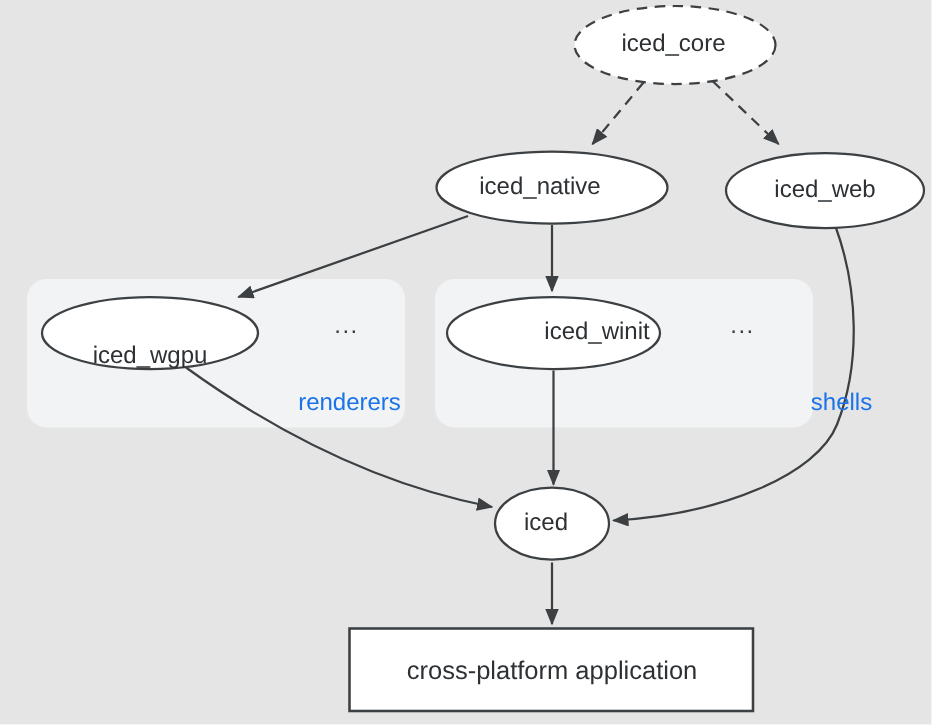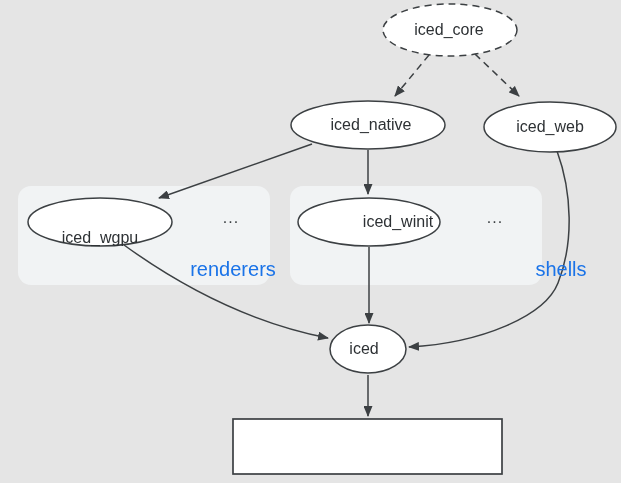--- a/index.html
+++ b/index.html
@@ -35,21 +35,21 @@
     color: #2d3134;
     font-size: 16px;
     line-height: 1;
     white-space: nowrap;
   }
   .node-label.app { font-size: 17px; }
   .group-label {
     position: absolute;
     transform: translate(-50%, -50%);
     color: #1a73e8;
-    font-size: 20px;
+    font-size: 16px;
     line-height: 1;
     white-space: nowrap;
     padding-left: 36px;
   }
   .ellipsis-label {
     position: absolute;
     transform: translate(-50%, -50%);
     color: #3c4043;
     font-size: 16px;
     line-height: 1;
@@ -90,24 +90,25 @@
       <ellipse cx="368" cy="125" rx="77" ry="24"></ellipse>
       <ellipse cx="550" cy="127" rx="66" ry="25"></ellipse>
       <ellipse cx="100" cy="222" rx="72" ry="24"></ellipse>
       <ellipse cx="369" cy="222" rx="71" ry="24"></ellipse>
       <ellipse cx="368" cy="349" rx="38" ry="24"></ellipse>
       <rect x="233" y="419" width="269" height="55" stroke-width="1.7"></rect>
     </g>
   </svg>
 
   <div class="node-label" style="left:449px; top:30px;">iced_core</div>
-  <div class="node-label" style="left:371px; top:125px;">iced_native</div>
+  <div class="node-label" style="left:360px; top:125px;">iced_native</div>
   <div class="node-label" style="left:550px; top:127px;text-align:center;">iced_web</div>
   <div class="node-label" style="left:100px; top:222px;margin-top:16px;">iced_wgpu</div>
   <div class="node-label" style="left:369px; top:222px;margin-left:29px;">iced_winit</div>
   <div class="node-label" style="left:364px; top:349px;">iced</div>
+  <div class="node-label app" style="left:368px; top:447px;">cross-platform application</div>
 
   <div class="ellipsis-label" style="left:231px; top:218px;">...</div>
   <div class="group-label" style="left:215px; top:269px;">renderers</div>
   <div class="ellipsis-label" style="left:495px; top:218px;">...</div>
   <div class="group-label" style="left:496px; top:269px;margin-left:47px;">shells</div>
 
 </div>
 
 </body></html>

